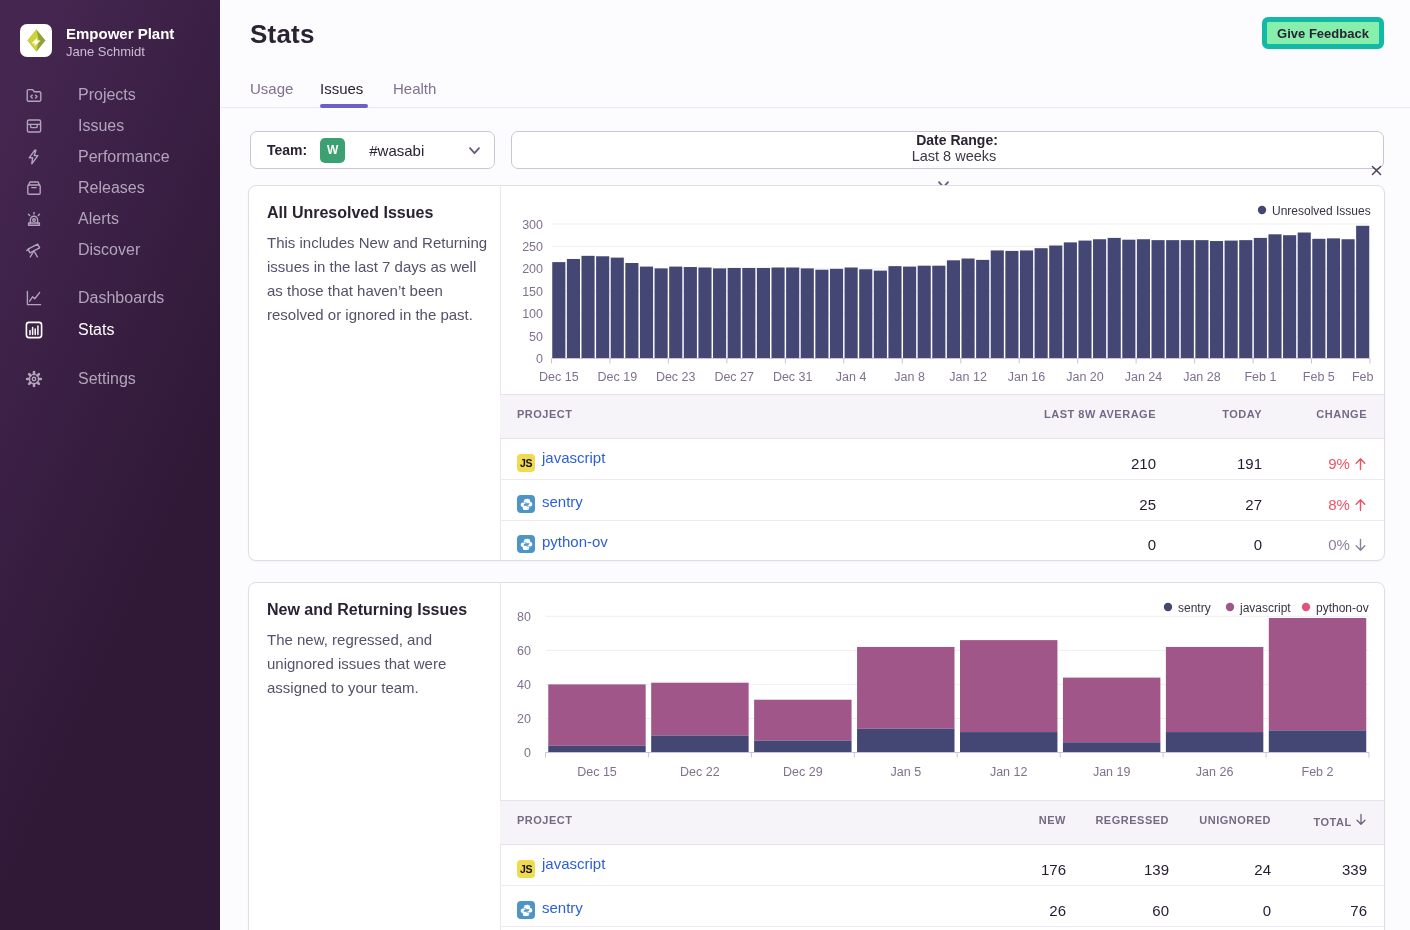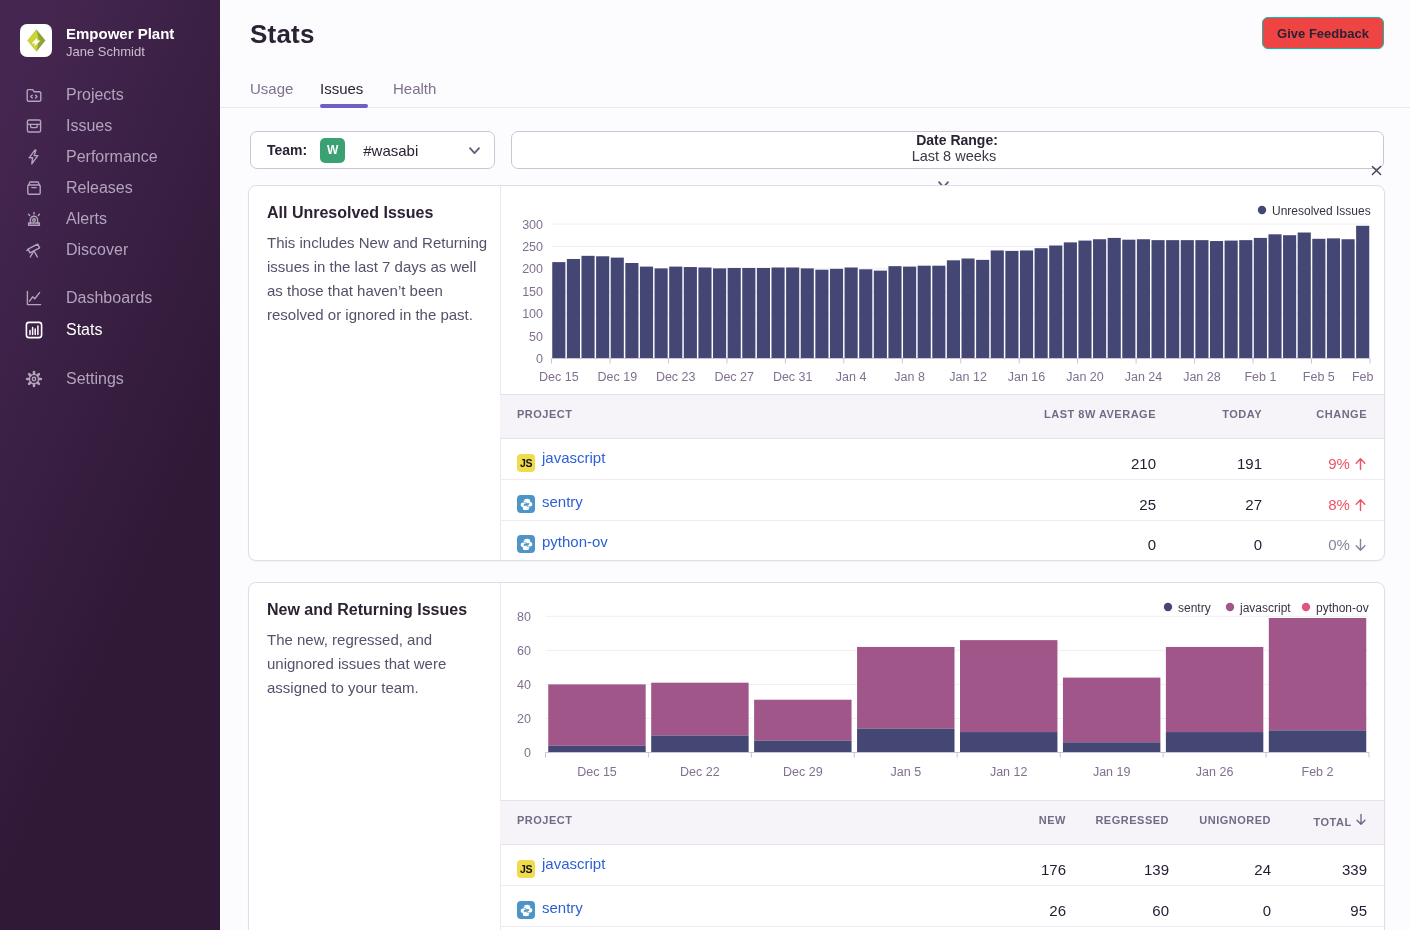--- a/index.html
+++ b/index.html
@@ -2,26 +2,26 @@
 <html><head><meta charset="utf-8"><style>
 * { margin:0; padding:0; box-sizing:border-box; }
 html,body { width:1410px; height:930px; overflow:hidden; font-family:"Liberation Sans", sans-serif; }
 #page { position:relative; width:1410px; height:930px; background:#fcfbfd; }
 .sidebar { position:absolute; left:0; top:0; width:220px; height:930px;
   background:linear-gradient(294.17deg,#2f1937 35.57%,#452650 92.42%); }
 .logo { position:absolute; left:20px; top:24px; width:32px; height:33px; background:#fff; border-radius:7px;
   display:flex; align-items:center; justify-content:center; }
 .orgname { position:absolute; left:66px; top:25px; color:#fff; font-size:15px; font-weight:bold; }
 .username { position:absolute; left:66px; top:44px; color:#c9bcd0; font-size:13px; }
-.nav { position:absolute; left:25px; height:31px; display:flex; align-items:center; gap:23px; color:#b2a4bc; font-size:16px; }
+.nav { position:absolute; left:25px; height:31px; display:flex; align-items:center; gap:35px; color:#b2a4bc; font-size:16px; }
 .nav.active { color:#fff; }
 .nav svg { flex:0 0 auto; }
 h1 { position:absolute; left:250px; top:19px; font-size:26px; color:#2b2233; letter-spacing:0.2px; }
-.feedback { position:absolute; left:1262px; top:17px; width:122px; height:32px; background:#ef4444;
-  border:1px solid #14b8a6; border-radius:6px; font-size:13px; font-weight:bold; color:#2b2233;
+.feedback { position:absolute; left:1262px; top:17px; width:122px; height:32px; background:#86efac;
+  border:5px solid #14b8a6; border-radius:6px; font-size:13px; font-weight:bold; color:#2b2233;
   display:flex; align-items:center; justify-content:center; box-shadow:0 1px 2px rgba(43,34,51,.04); }
 .tab { position:absolute; top:80px; font-size:15px; color:#80708f; }
 .tab.active { color:#2b2233; }
 .tabline { position:absolute; left:220px; top:107px; width:1190px; height:1px; background:#ece8f1; }
 .tabbar { position:absolute; left:320px; top:104px; width:48px; height:4px; border-radius:2px; background:#6c5fc7; }
 .selbox { position:absolute; top:131px; height:38px; background:#fff; border:1px solid #cdc5d6; border-radius:7px;
   display:flex; align-items:center; }
 .panel { position:absolute; left:248px; width:1137px; background:#fff; border:1px solid #e2dce9; border-radius:8px;
   box-shadow:0 1px 2px rgba(43,34,51,.04); }
 .leftcol { position:absolute; left:0; top:0; width:252px; height:100%; border-right:1px solid #eae5ef; }
@@ -138,21 +138,21 @@
 <div class="tab" style="left:250px;">Usage</div>
 <div class="tab active" style="left:320px;">Issues</div>
 <div class="tab" style="left:393px;">Health</div>
 <div class="tabline"></div>
 <div class="tabbar"></div>
 
 <div class="selbox" style="left:250px; width:245px;">
   <span style="margin-left:16px; font-size:14px; font-weight:bold; color:#2b2233;">Team:</span>
   <span style="margin-left:13px; width:25px; height:25px; border-radius:5px; background:#3ba172; color:#fff;
     font-size:12px; font-weight:bold; display:inline-flex; align-items:center; justify-content:center;">W</span>
-  <span style="margin-left:18px; font-size:15px; color:#2b2233;">#wasabi</span>
+  <span style="margin-left:24px; font-size:15px; color:#2b2233;">#wasabi</span>
   <span style="margin-left:auto; margin-right:12px; display:inline-flex;">
         <svg width="15" height="15" viewBox="0 0 14 14" fill="none" stroke="#6a5b7d" stroke-width="1.7" stroke-linecap="round" stroke-linejoin="round">
           <path d="M2.8 4.8 7 9.4 11.2 4.8"></path>
         </svg>
       </span>
 </div>
 <div class="selbox" style="left:511px; width:873px;flex-direction:column;">
   <span style="margin-left:19px; font-size:14px; font-weight:bold; color:#2b2233;">Date Range:</span>
   <span style="margin-left:13px; font-size:14.5px; color:#3e3649;">Last 8 weeks</span>
   <span style="margin-left:auto; display:inline-flex;">
@@ -408,16 +408,16 @@
               <path d="M7.9 1.1c-1.9 0-3.2.6-3.2 2v1.8h3.4v.7H3.2C1.8 5.6.9 6.8.9 8.4c0 1.6.8 2.8 2.2 2.8h1.5V9.1c0-1.4 1.2-2.6 2.6-2.6h3.2c1.2 0 2.1-1 2.1-2.1V3c0-1.3-1.1-1.8-2.3-1.9-.8-.1-1.6 0-2.3 0z"></path>
               <path d="M8.1 14.9c1.9 0 3.2-.6 3.2-2v-1.8H7.9v-.7h4.9c1.4 0 2.3-1.2 2.3-2.8 0-1.6-.8-2.8-2.2-2.8h-1.5v2.1c0 1.4-1.2 2.6-2.6 2.6H5.6c-1.2 0-2.1 1-2.1 2.1V13c0 1.3 1.1 1.8 2.3 1.9.8.1 1.6 0 2.3 0z"></path>
             </g>
             <circle cx="6.1" cy="2.9" r=".6" fill="#4d94c7"></circle>
             <circle cx="9.9" cy="13.1" r=".6" fill="#4d94c7"></circle>
           </svg>
         </span><span class="pname">sentry</span></span>
   <span class="num" style="margin-left:auto; width:100px;">26</span>
   <span class="num" style="width:103px;">60</span>
   <span class="num" style="width:102px;">0</span>
-  <span class="num" style="width:96px; margin-right:17px;">95</span>
+  <span class="num" style="width:96px; margin-right:17px;">76</span>
 </div>
 <div class="trow b" style="top:926px;"></div>
 
 </div>
 </body></html>

